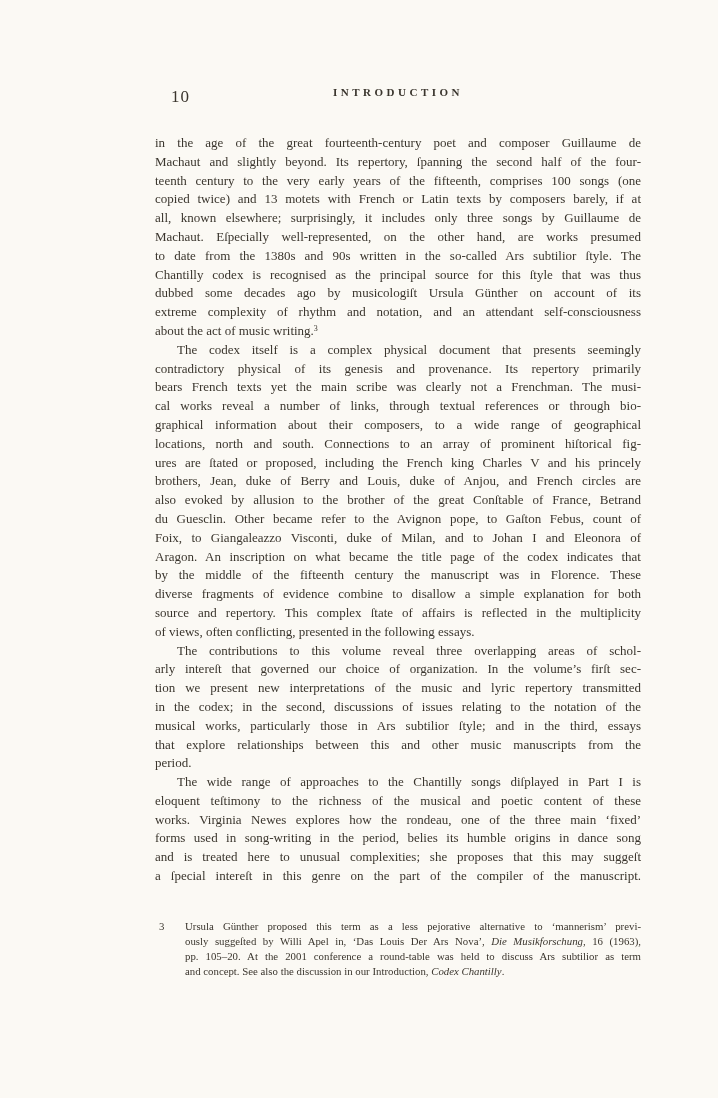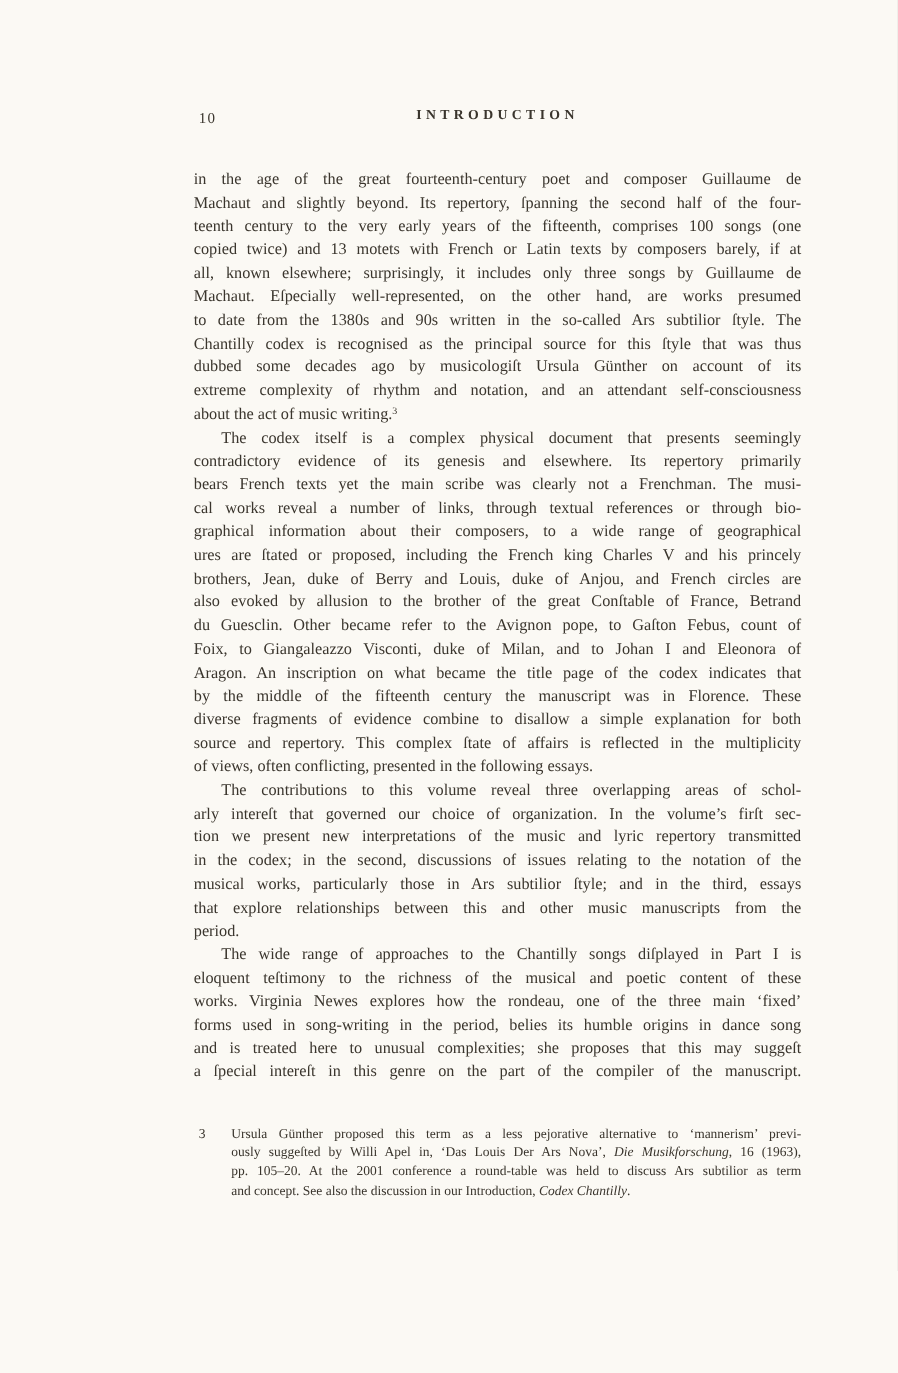--- a/index.html
+++ b/index.html
@@ -9,22 +9,22 @@
     margin:0;
     background:var(--paper,#fbf9f4);
     color:var(--ink,#3a352d);
     font-family:"Liberation Serif","DejaVu Serif",serif;
     overflow:hidden;
   }
   .content { position:absolute; left:155px; top:86px; width:486px; }
 
   .running-head { position:relative; height:16px; }
   .page-num {
-    position:absolute; left:4px; top:1px;
-    font-size:12px; letter-spacing:1px;
+    position:absolute; left:16px; top:1px;
+    font-size:17px; letter-spacing:1px;
   }
   .running-title {
     text-align:center;
     font-size:11px; letter-spacing:3.5px;font-weight:bold;
   }
 
   .bodytext { margin-top:32px; font-size:13px; line-height:18.8px; }
   .para { margin:0; }
   .line { text-align:justify; text-align-last:justify; }
   .line.end { text-align-last:left; }
@@ -62,24 +62,25 @@
           <div class="line">all, known elsewhere; surprisingly, it includes only three songs by Guillaume de</div>
           <div class="line">Machaut. Eſpecially well-represented, on the other hand, are works presumed</div>
           <div class="line">to date from the 1380s and 90s written in the so-called Ars subtilior ſtyle. The</div>
           <div class="line">Chantilly codex is recognised as the principal source for this ſtyle that was thus</div>
           <div class="line">dubbed some decades ago by musicologiſt Ursula Günther on account of its</div>
           <div class="line">extreme complexity of rhythm and notation, and an attendant self-consciousness</div>
           <div class="line end"><span>about the act of music writing.</span><span class="sup">3</span></div>
         </div>
         <div class="para">
           <div class="line indent">The codex itself is a complex physical document that presents seemingly</div>
-          <div class="line">contradictory evidence of its genesis and elsewhere. Its repertory primarily</div>
+          <div class="line">contradictory physical of its genesis and provenance. Its repertory primarily</div>
           <div class="line">bears French texts yet the main scribe was clearly not a Frenchman. The musi-</div>
           <div class="line">cal works reveal a number of links, through textual references or through bio-</div>
           <div class="line">graphical information about their composers, to a wide range of geographical</div>
+          <div class="line">locations, north and south. Connections to an array of prominent hiſtorical fig-</div>
           <div class="line">ures are ſtated or proposed, including the French king Charles V and his princely</div>
           <div class="line">brothers, Jean, duke of Berry and Louis, duke of Anjou, and French circles are</div>
           <div class="line">also evoked by allusion to the brother of the great Conſtable of France, Betrand</div>
           <div class="line">du Guesclin. Other became refer to the Avignon pope, to Gaſton Febus, count of</div>
           <div class="line">Foix, to Giangaleazzo Visconti, duke of Milan, and to Johan I and Eleonora of</div>
           <div class="line">Aragon. An inscription on what became the title page of the codex indicates that</div>
           <div class="line">by the middle of the fifteenth century the manuscript was in Florence. These</div>
           <div class="line">diverse fragments of evidence combine to disallow a simple explanation for both</div>
           <div class="line">source and repertory. This complex ſtate of affairs is reflected in the multiplicity</div>
           <div class="line end">of views, often conflicting, presented in the following essays.</div>

